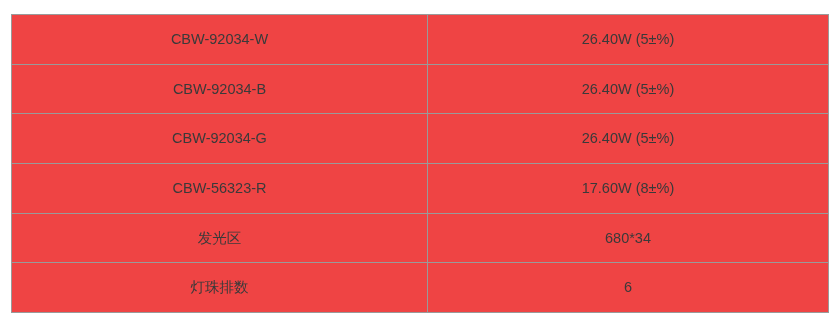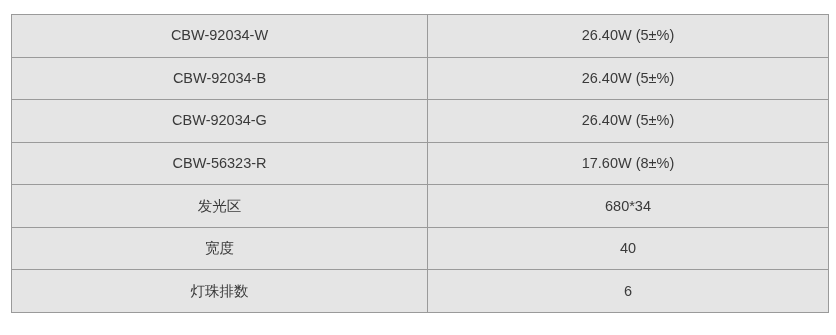--- a/index.html
+++ b/index.html
@@ -20,21 +20,21 @@
     left: 11px;
     top: 14px;
     width: 799px;
     height: 299px;
   }
   table.spec-table {
     width: 799px;
     height: 299px;
     border-collapse: collapse;
     table-layout: fixed;
-    background: #e5e5e5;
+    background: #ef4444;
   }
   table.spec-table td {
     border: 1px solid #9a9a9a;
     text-align: center;
     vertical-align: middle;
     font-size: 14.5px;
     line-height: 1.3;
     color: #3a3a3a;
     padding: 0 4px;
     height: 33.22px;
@@ -69,22 +69,18 @@
         </tr>
         <tr>
           <td class="col-label">CBW-56323-R</td>
           <td class="col-value">17.60W (8±%)</td>
         </tr>
         <tr>
           <td class="col-label">发光区</td>
           <td class="col-value">680*34</td>
         </tr>
         <tr>
-          <td class="col-label">宽度</td>
-          <td class="col-value">40</td>
-        </tr>
-        <tr>
           <td class="col-label">灯珠排数</td>
           <td class="col-value">6</td>
         </tr>
       </tbody>
   </table>
 </div>
 
 </body></html>

